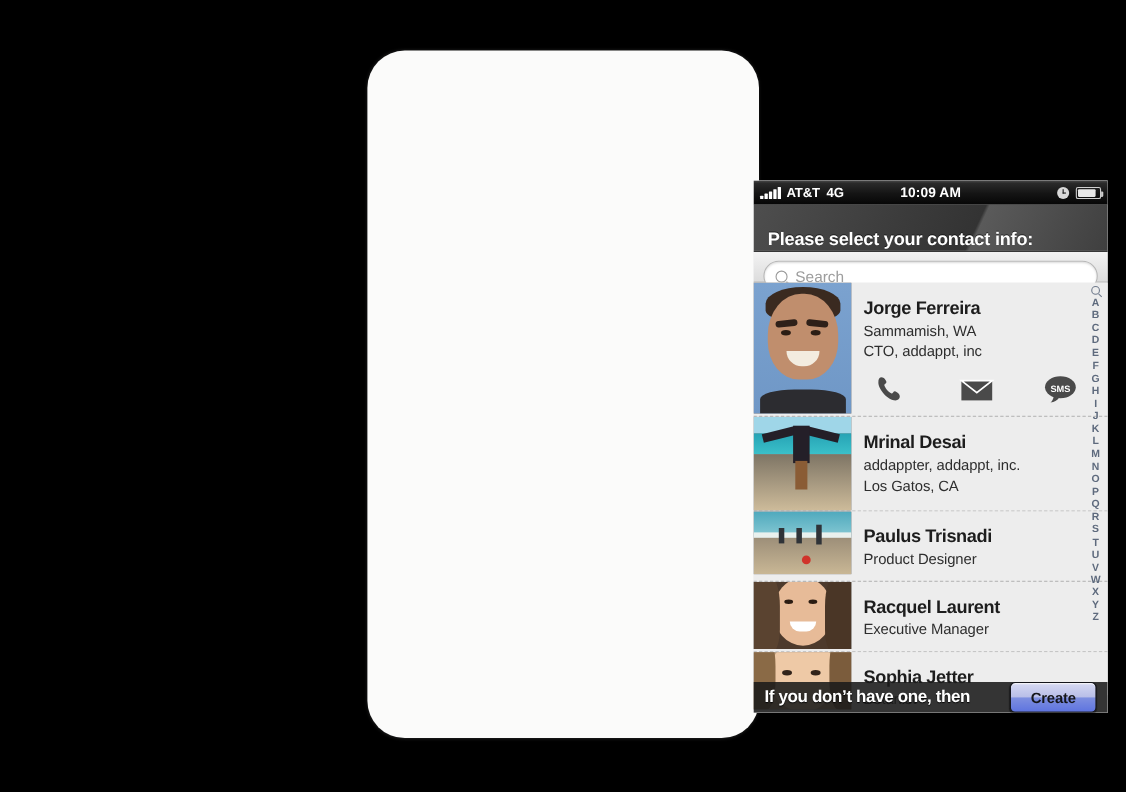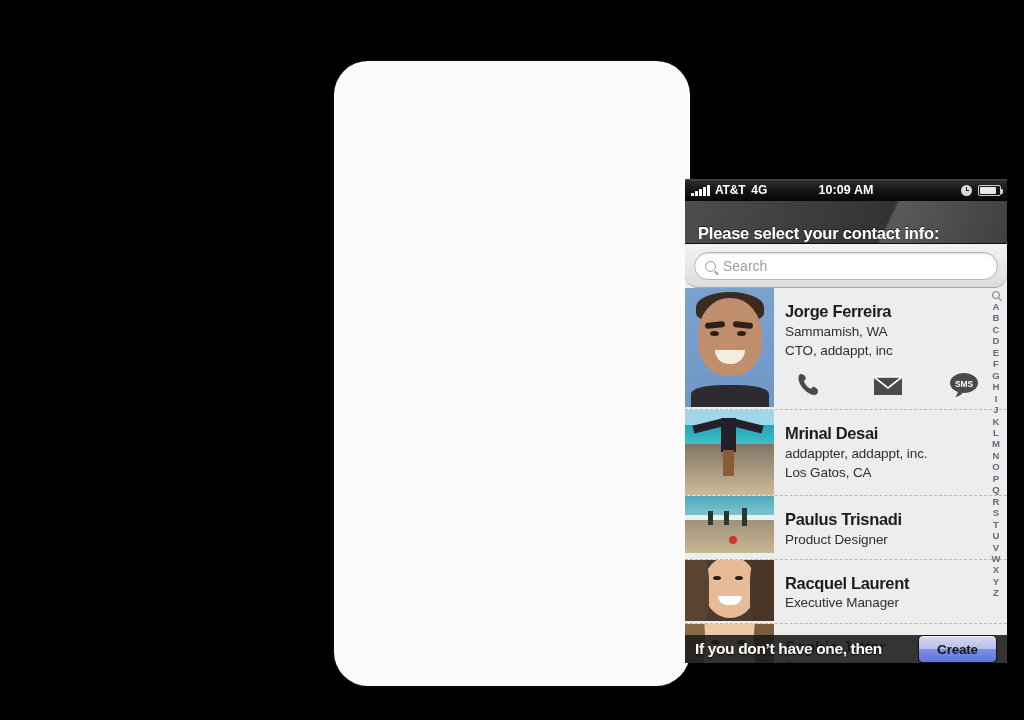--- a/index.html
+++ b/index.html
@@ -4,21 +4,20 @@
 <style>
   * { margin:0; padding:0; box-sizing:border-box; }
   html,body { width:1024px; height:720px; background:#000; overflow:hidden; }
   body { font-family:"Liberation Sans", sans-serif; }
 
   
   #phone {
     position:absolute; left:334px; top:46px; width:356px; height:625px;
     background:#fbfbfa; border-radius:34px;
     box-shadow:0 0 3px rgba(255,255,255,.12);
-    margin-top:15px;
   }
   #screen {
     position:absolute; left:351px; top:118px; width:322px; height:484px;
     background:#eeeeee; overflow:hidden;
   }
 
   
   #statusbar {
     position:relative; height:22px; width:100%;
     background:linear-gradient(to bottom,#4a4a4a 0%,#2a2a2a 12%,#141414 55%,#060606 100%);
@@ -48,24 +47,23 @@
   #titlebar {
     height:43px; display:flex; align-items:flex-end; padding-left:13px;
     background:linear-gradient(115deg,#4e4e4e 0%,#3c3c3c 40%,#333 62%,#5a5a5a 63%,#3f3f3f 100%);
     border-bottom:1px solid #0c0c0c;
   }
   #page-title { color:#fff; font-size:16.5px; font-weight:bold; letter-spacing:-.2px;
     text-shadow:0 -1px 0 rgba(0,0,0,.6); }
 
   
   #searchbar {
-    height:44px; padding:8px 9px;
+    height:28px; padding:8px 9px;
     background:linear-gradient(to bottom,#f3f3f3,#dcdcdc);
     border-bottom:1px solid #a6a6a6;
-    border-radius:13px;
   }
   #search-field {
     height:28px; background:#fff; border:1px solid #b6b6b6; border-radius:15px;
     display:flex; align-items:center; padding:0 10px;
     box-shadow:inset 0 1px 2px rgba(0,0,0,.14);
   }
   .mag { width:11px;height:11px;border:1.8px solid #9a9a9a;border-radius:50%;
     position:relative; margin-right:7px; flex:none;}
   .mag:after{content:"";position:absolute;right:-4px;bottom:-3px;width:5px;height:1.8px;
     background:#9a9a9a;transform:rotate(45deg);border-radius:1px;}

